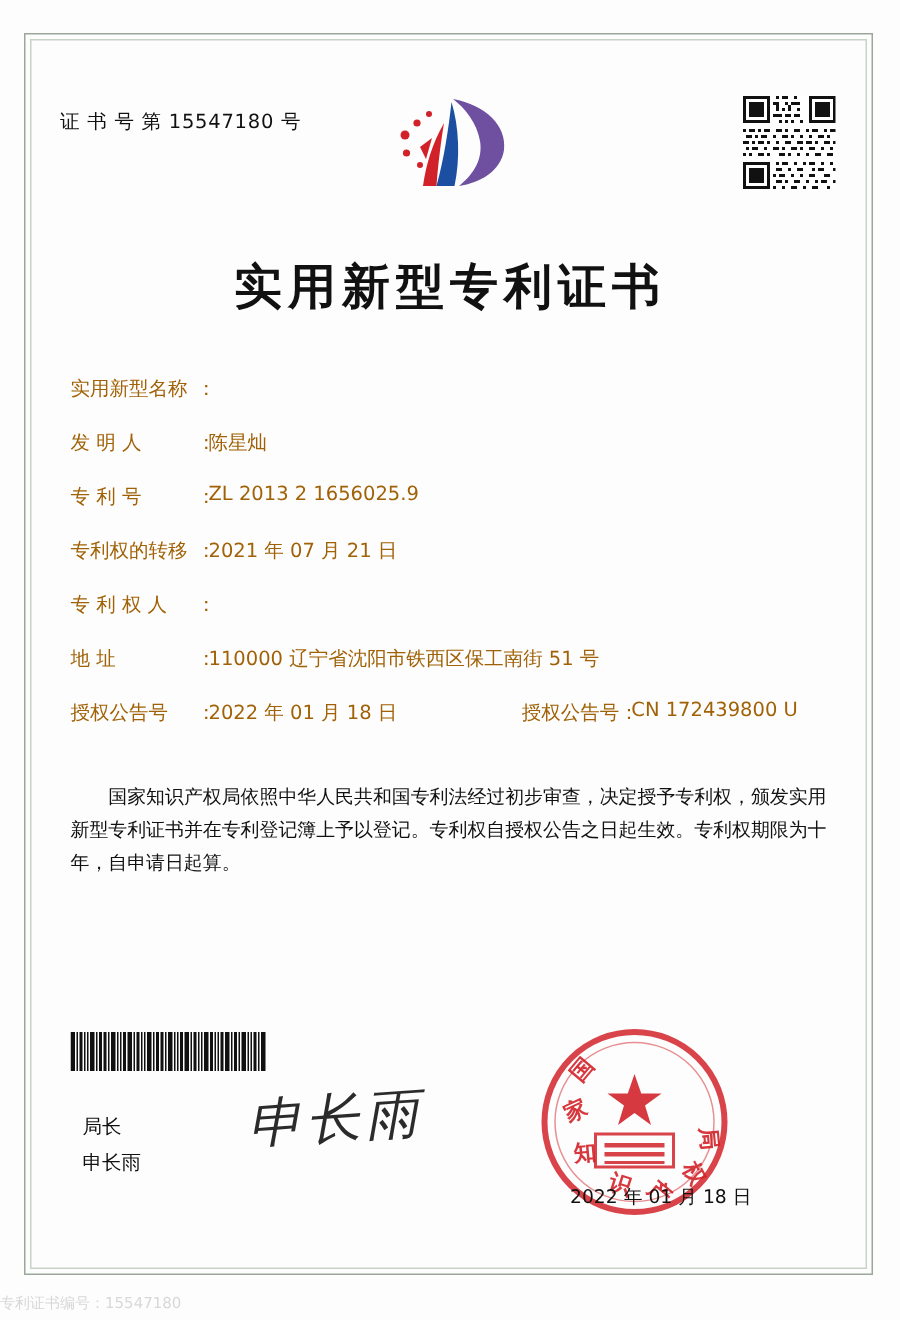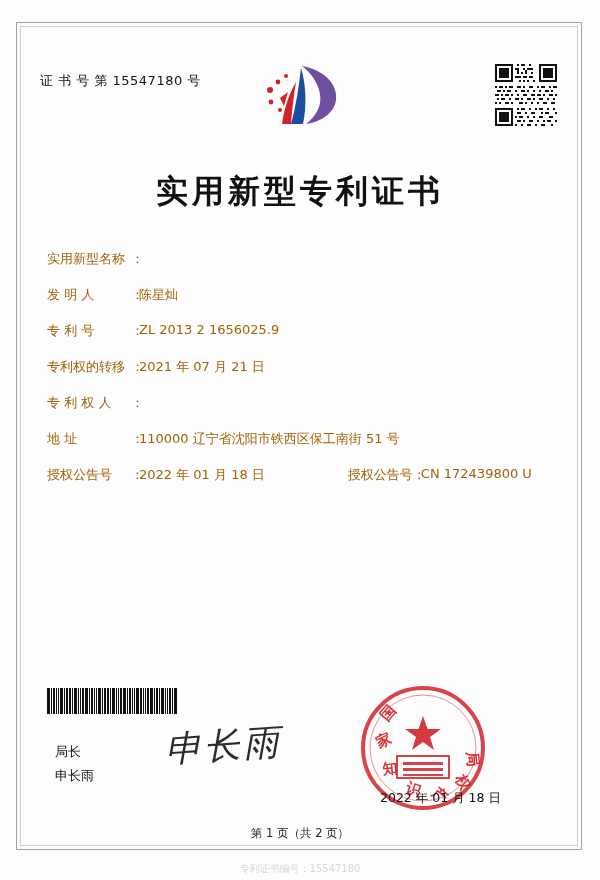--- a/index.html
+++ b/index.html
@@ -173,21 +173,21 @@
     left: 0; top: 826px;
     width: 600px;
     text-align: center;
     font-size: 11.5px;
     color: #222;
   }
   .footer-faint {
     position: absolute;
     left: 0; top: 862px;
     width: 600px;
-    text-align: center;
+    text-align: left;
     font-size: 10px;
     color: #d8d8d8;
   }
 </style>
 </head>
 <body>
 
 <div class="page">
 
   <div class="border-outer"></div>
@@ -366,20 +366,21 @@
       <span class="f-value">2022 年 01 月 18 日</span>
       <span class="f-right">
         <span class="f-label2">授权公告号</span>
         <span class="f-sep">：</span>
         <span class="f-value">CN 172439800 U</span>
       </span>
     </div>
   </div>
 
   <div class="body-text">
+    <p>国家知识产权局依照中华人民共和国专利法经过初步审查，决定授予专利权，颁发实用新型专利证书并在专利登记簿上予以登记。专利权自授权公告之日起生效。专利权期限为十年，自申请日起算。</p>
   </div>
 
   <div class="barcode">
     <i style="width:3px"></i>
       <i style="width:1px"></i>
       <i style="width:2px"></i>
       <i style="width:1px"></i>
     <i style="width:1px"></i>
       <i style="width:3px"></i>
       <i style="width:1px"></i>
@@ -451,16 +452,15 @@
       <rect x="40" y="74" width="52" height="22" fill="none" stroke="#d2232a" stroke-width="2" opacity="0.85"></rect>
       <g fill="#d2232a" opacity="0.85">
         <rect x="46" y="80" width="40" height="3"></rect>
         <rect x="46" y="86" width="40" height="3"></rect>
         <rect x="46" y="92" width="40" height="2"></rect>
       </g>
     </svg>
   </div>
   <div class="seal-date">2022 年 01 月 18 日</div>
 
-  <div class="footer">第 1 页（共 2 页）</div>
   <div class="footer-faint">专利证书编号：15547180</div>
 
 </div>
 
 </body></html>

